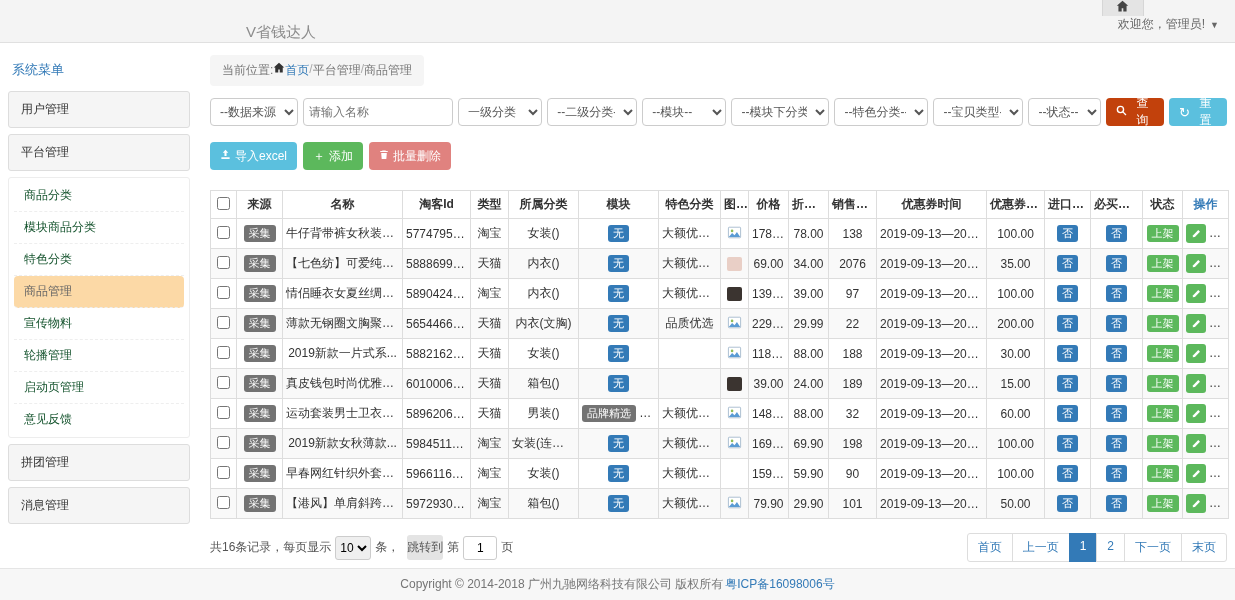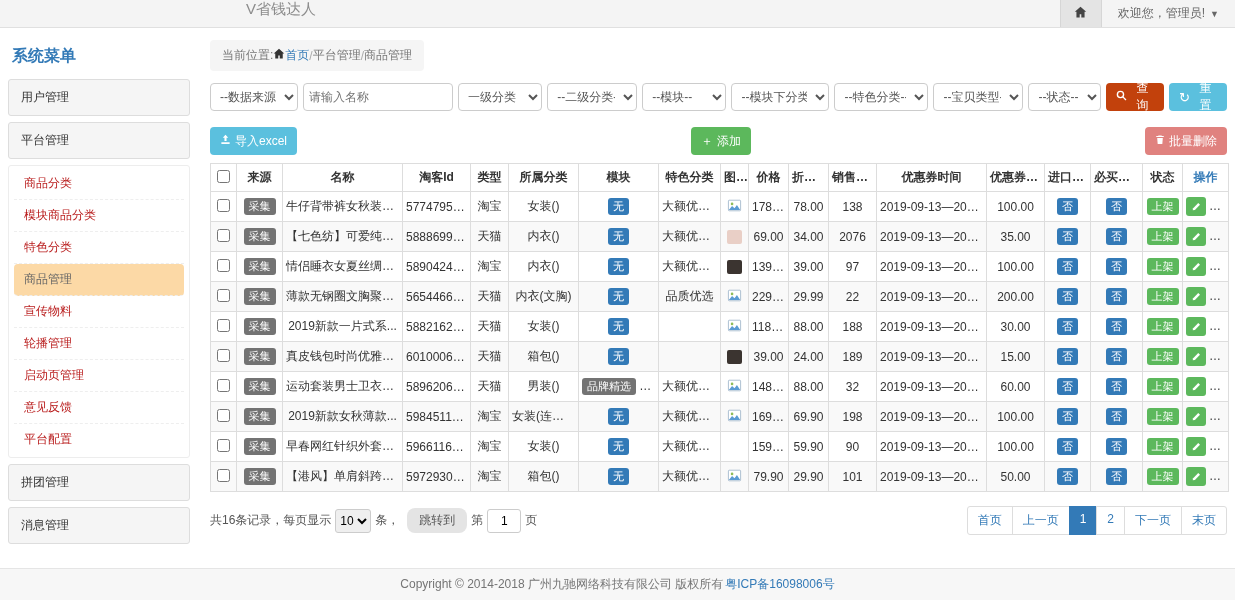--- a/index.html
+++ b/index.html
@@ -2,63 +2,63 @@
 <html><head>
 <meta charset="utf-8">
 <style>
   * { box-sizing: border-box; margin: 0; padding: 0; }
   html,body { width:1235px; height:600px; overflow:hidden; }
   body {
     font-family: "Liberation Sans", "DejaVu Sans", sans-serif;
     font-size: 12px; color:#333; background:#fff; position:relative;
   }
   
-  .topbar { height:28px; background:#f4f4f4; border-bottom:1px solid #e0e0e0;
-            display:flex; align-items:flex-start; }
+  .topbar { height:43px; background:#f4f4f4; border-bottom:1px solid #e0e0e0;
+            display:flex; align-items:flex-end; }
   .topbar-title { margin-left:246px; color:#8c8c8c; font-size:15px; }
-  .topbar-right { margin-left:auto; display:flex; align-items:stretch; height:100%; }
+  .topbar-right { margin-left:auto; display:flex; align-items:stretch; height:100%;flex-direction:column; }
   .home-btn { width:42px; background:#e4e4e4; border-left:1px solid #d6d6d6;
               border-right:1px solid #d6d6d6; display:flex; align-items:center;
               justify-content:center; cursor:pointer; }
   .welcome { display:flex; align-items:center; gap:5px; padding:0 16px; color:#666; cursor:pointer; }
   .caret { font-size:9px; color:#666; }
   
   .layout { display:flex; align-items:flex-start; }
   
   .sidebar { width:182px; margin:12px 0 0 8px; flex-shrink:0; }
-  .sidebar-title { color:#337ab7; font-size:16px; font-weight:bold; padding:6px 4px 12px 4px; }
+  .sidebar-title { color:#337ab7; font-size:13px; font-weight:normal; padding:6px 4px 12px 4px; }
   .side-group { background:#f5f5f5; border:1px solid #ddd; border-radius:3px;
                 padding:9px 12px; margin-bottom:6px; color:#333; cursor:pointer; }
   .side-sub { background:#fff; border:1px solid #ededed; border-radius:3px;
               margin-bottom:6px; padding:2px 5px; }
-  .side-sub-item { color:#b91c1c; padding:7px 10px; border-bottom:1px dashed #eee; cursor:pointer; }
+  .side-sub-item { color:#14532d; padding:7px 10px; border-bottom:1px dashed #eee; cursor:pointer; }
   .side-sub-item:last-child { border-bottom:none; }
   .side-sub-item.active { background:#fcd9a6; border-radius:4px; color:#666; }
   
   .main { flex:1; margin:12px 8px 0 20px; min-width:0; }
   .breadcrumb { background:#f5f5f5; border-radius:4px; padding:7px 12px; color:#777;
-                display:inline-flex; align-items:center; }
+                display:inline-flex; align-items:flex-start; }
   .breadcrumb .link { color:#337ab7; cursor:pointer; }
   .breadcrumb .sep { color:#aaa; }
   
   .filters { display:flex; gap:5px; margin-top:12px; align-items:center; }
   .filters select, .filters input {
     height:28px; border:1px solid #ccc; border-radius:4px; background:#fff;
     color:#555; font-size:12px; padding:0 5px; font-family:inherit; }
   .f-source{width:88px} .f-name{width:150px} .f-l1{width:86px} .f-l2{width:90px}
   .f-mod{width:86px} .f-modsub{width:98px} .f-feat{width:94px} .f-itype{width:90px}
   .f-status{width:74px}
   .btn { display:inline-flex; align-items:center; justify-content:center; gap:4px;
          height:28px; padding:0 10px; border:none; border-radius:4px; color:#fff;
          font-size:12px; cursor:pointer; font-family:inherit; }
   .btn-primary{background:#c2410c} .btn-info{background:#5bc0de}
   .btn-success{background:#5cb85c} .btn-danger{background:#e0827f}
   .refresh-glyph{font-size:13px; line-height:1;}
   
-  .toolbar { display:flex; justify-content:space-between; gap:6px; margin:16px 0 8px; }
+  .toolbar { display:flex; justify-content:flex-start; gap:6px; margin:16px 0 20px; }
   
   table { width:100%; border-collapse:collapse; table-layout:fixed; }
   th, td { border:1px solid #ddd; padding:5px 3px; text-align:center;
            overflow:hidden; white-space:nowrap; text-overflow:ellipsis; }
   th { color:#333; font-weight:bold; background:#fff; }
   th.op-col { color:#337ab7; }
   tbody tr:nth-child(even) { background:#f9f9f9; }
   .c-check{width:26px} .c-source{width:46px} .c-name{width:120px} .c-id{width:68px}
   .c-type{width:38px} .c-cat{width:70px} .c-mod{width:80px} .c-feat{width:62px}
   .c-icon{width:28px} .c-price{width:40px} .c-dprice{width:40px} .c-sales{width:48px}
@@ -71,21 +71,21 @@
   .badge-click{cursor:pointer;}
   .op-btn { display:inline-flex; align-items:center; justify-content:center;
             width:20px; height:19px; border-radius:3px; cursor:pointer; vertical-align:middle; }
   .op-edit{background:#5cb85c; margin-right:3px;} .op-del{background:#d9534f}
   .thumb { display:inline-block; width:15px; height:14px; border-radius:2px; vertical-align:middle; }
   .thumb-light{background:#e9cfc6} .thumb-dark{background:#3b3430}
   
   .pagebar { display:flex; align-items:center; margin-top:14px; color:#555; }
   .pagebar select { height:24px; border:1px solid #ccc; border-radius:3px; margin:0 4px;
                     font-size:12px; font-family:Liberation Sans, sans-serif; }
-  .jump-btn { background:#e4e4e4; padding:4px 12px; border-radius:8px; margin:0 4px 0 8px; cursor:pointer; }
+  .jump-btn { background:#e4e4e4; padding:4px 0; border-radius:3px; margin:0 4px 0 8px; cursor:pointer; }
   .page-input { width:34px; height:24px; border:1px solid #ccc; border-radius:3px;
                 text-align:center; margin:0 4px; font-size:12px; font-family:inherit; }
   .pager { margin-left:auto; display:flex; }
   .pager span { border:1px solid #ddd; background:#fff; color:#337ab7;
                 padding:5px 10px; margin-left:-1px; cursor:pointer; }
   .pager span:first-child{ margin-left:0; border-radius:3px 0 0 3px; }
   .pager span:last-child{ border-radius:0 3px 3px 0; }
   .pager span.active { background:#337ab7; border-color:#337ab7; color:#fff; }
   
   .footer { position:absolute; left:0; right:0; bottom:0; height:32px;
@@ -122,21 +122,20 @@
         <div class="side-group">平台管理</div>
         <div class="side-sub">
           <div class="side-sub-item">商品分类</div>
           <div class="side-sub-item">模块商品分类</div>
           <div class="side-sub-item">特色分类</div>
           <div class="side-sub-item active">商品管理</div>
           <div class="side-sub-item">宣传物料</div>
           <div class="side-sub-item">轮播管理</div>
           <div class="side-sub-item">启动页管理</div>
           <div class="side-sub-item">意见反馈</div>
-          <div class="side-sub-item">平台配置</div>
         </div>
         <div class="side-group">拼团管理</div>
         <div class="side-group">消息管理</div>
       </div>
   </div>
 
   <div class="main">
     <div class="breadcrumb">
       <span>当前位置:</span>
       <span>

